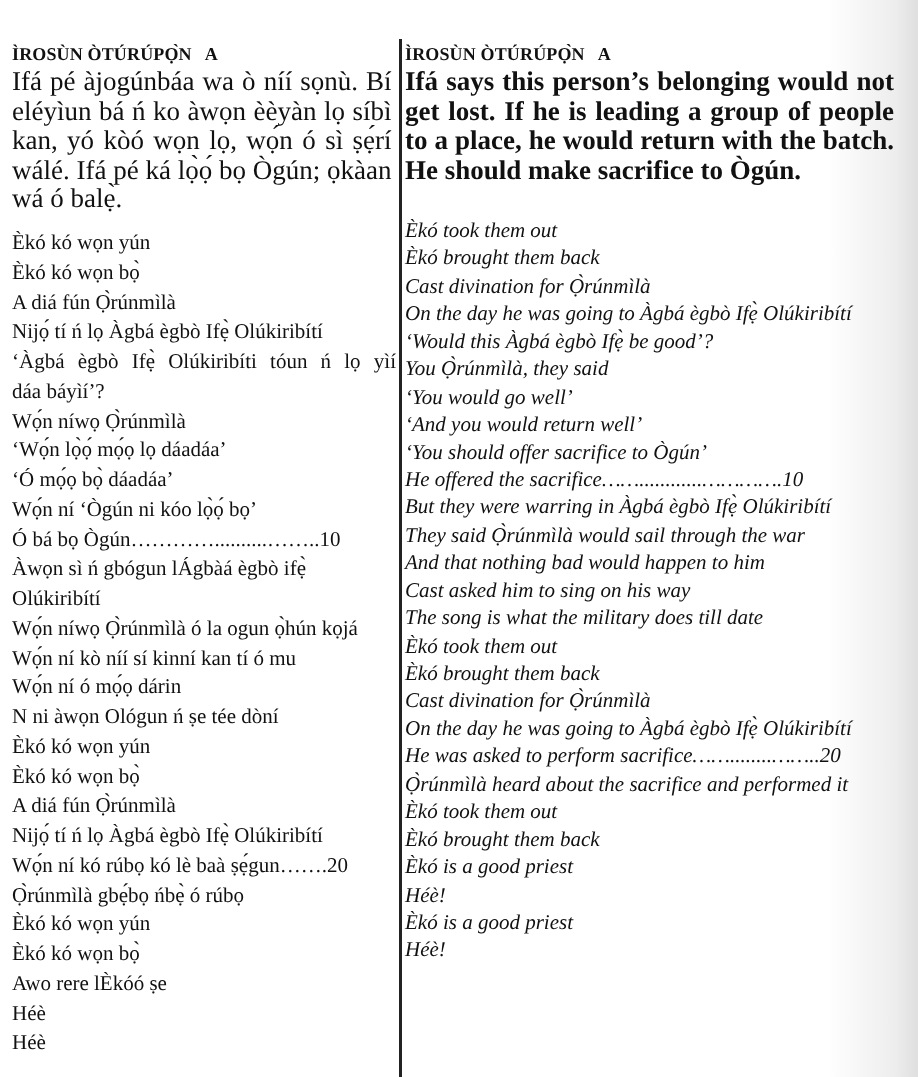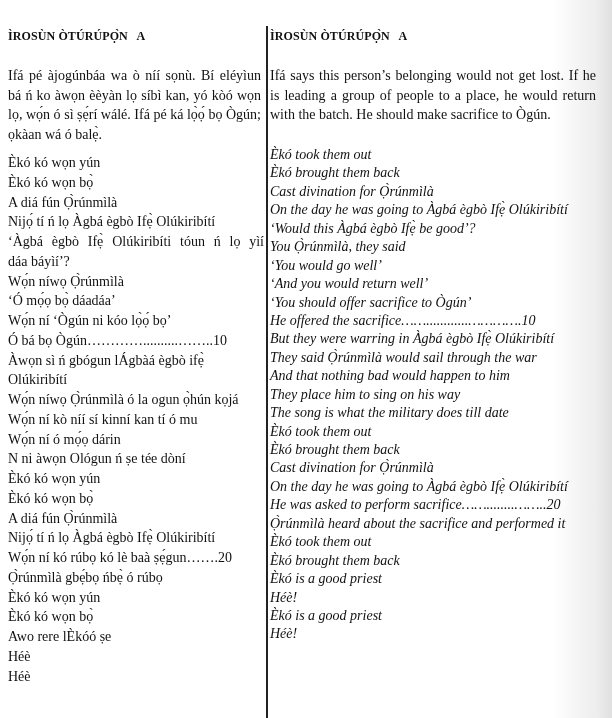--- a/index.html
+++ b/index.html
@@ -21,26 +21,25 @@
     .col { position: absolute; top: 0; }
     .col.left { left: 0; width: 264px; }
     .col.right { left: 270px; width: 328px; }
     .title {
       position: absolute; font-weight: bold; font-size: 12px; line-height: 17px;
       letter-spacing: 0.1px; white-space: pre;
     }
     .col.left .title { left: 8px; top: 28px; }
     .col.right .title { left: 0px; top: 28px; }
     .intro {
-      position: absolute; font-size: 14px; line-height: 19.5px; text-align: justify;
+      position: absolute; font-size: 18px; line-height: 19.5px; text-align: justify;
       text-align-last: left;
-      margin-top: 21px;
     }
     .col.left .intro { left: 8px; top: 45px; width: 253px; }
-    .col.right .intro { left: 0px; top: 45px; width: 326px; }
+    .col.right .intro { left: 0px; top: 45px; width: 326px; font-weight: bold; }
     .verses { position: absolute; margin: 0; padding: 0; list-style: none; font-size: 14px; }
     .col.left .verses { left: 8px; top: 153px; width: 256px; }
     .col.right .verses { left: 0px; top: 146px; width: 326px; font-style: italic; }
     .col.left .verses li { height: 19.75px; line-height: 19.75px; white-space: nowrap; }
     .col.right .verses li { height: 18.45px; line-height: 18.45px; white-space: nowrap; }
     .verses li.justify { text-align: justify; text-align-last: justify; white-space: normal; }
     .verses li.cont { padding-left: 0; text-align: left; }
     .col.left .verses li.cont { padding-left: 0; }
     .col.right .verses li.cont { text-align: left; padding-left: 52px; }
   </style>
@@ -54,20 +53,21 @@
   <div class="title">ÌROSÙN ÒTÚRÚPỌ̀N   A</div>
   <div class="intro">  Ifá pé àjogúnbáa wa ò níí sọnù. Bí eléyìun bá ń ko àwọn èèyàn lọ síbì kan, yó kòó wọn lọ, wọ́n ó sì ṣẹ́rí wálé. Ifá pé ká lọ̀ọ́ bọ Ògún; ọkàan wá ó balẹ̀.</div>
   <ul class="verses">
     <li>Èkó kó wọn yún</li>
     <li>Èkó kó wọn bọ̀</li>
     <li>A diá fún Ọ̀rúnmìlà</li>
     <li>Nijọ́ tí ń lọ Àgbá ègbò Ifẹ̀ Olúkiribítí</li>
     <li class="justify">‘Àgbá ègbò Ifẹ̀ Olúkiribíti tóun ń lọ yìí</li>
     <li class="cont">dáa báyìí’?</li>
     <li>Wọ́n níwọ Ọ̀rúnmìlà</li>
+    <li>‘Wọ́n lọ̀ọ́ mọ́ọ  lọ dáadáa’</li>
     <li>‘Ó mọ́ọ  bọ̀ dáadáa’</li>
     <li>Wọ́n ní ‘Ògún ni kóo lọ̀ọ́ bọ’</li>
     <li>Ó bá bọ Ògún…………..........……..10</li>
     <li>Àwọn sì ń gbógun lÁgbàá ègbò ifẹ̀</li>
     <li class="cont">Olúkiribítí</li>
     <li>Wọ́n níwọ Ọ̀rúnmìlà ó la ogun ọ̀hún kọjá</li>
     <li>Wọ́n ní kò níí sí kinní kan tí ó mu</li>
     <li>Wọ́n ní ó mọ́ọ  dárin</li>
     <li>N ni àwọn Ológun ń ṣe tée dòní</li>
     <li>Èkó kó wọn yún</li>
@@ -94,21 +94,21 @@
     <li>On the day he was going to Àgbá ègbò Ifẹ̀ Olúkiribítí</li>
     <li>‘Would this Àgbá ègbò Ifẹ̀ be good’?</li>
     <li>You Ọ̀rúnmìlà, they said</li>
     <li>‘You would go well’</li>
     <li>‘And you would return well’</li>
     <li>‘You should offer sacrifice to Ògún’</li>
     <li>He offered the sacrifice……............………….10</li>
     <li>But they were warring in Àgbá ègbò Ifẹ̀ Olúkiribítí</li>
     <li>They said Ọ̀rúnmìlà would sail through the war</li>
     <li>And that nothing bad would happen to him</li>
-    <li>They place him to sing on his way</li>
+    <li>Cast asked him to sing on his way</li>
     <li>The song is what the military does till date</li>
     <li>Èkó took them out</li>
     <li>Èkó brought them back</li>
     <li>Cast divination for Ọ̀rúnmìlà</li>
     <li>On the day he was going to Àgbá ègbò Ifẹ̀ Olúkiribítí</li>
     <li>He was asked to perform sacrifice……........……..20</li>
     <li>Ọ̀rúnmìlà heard about the sacrifice and performed it</li>
     <li>Èkó took them out</li>
     <li>Èkó brought them back</li>
     <li>Èkó is a good priest</li>

